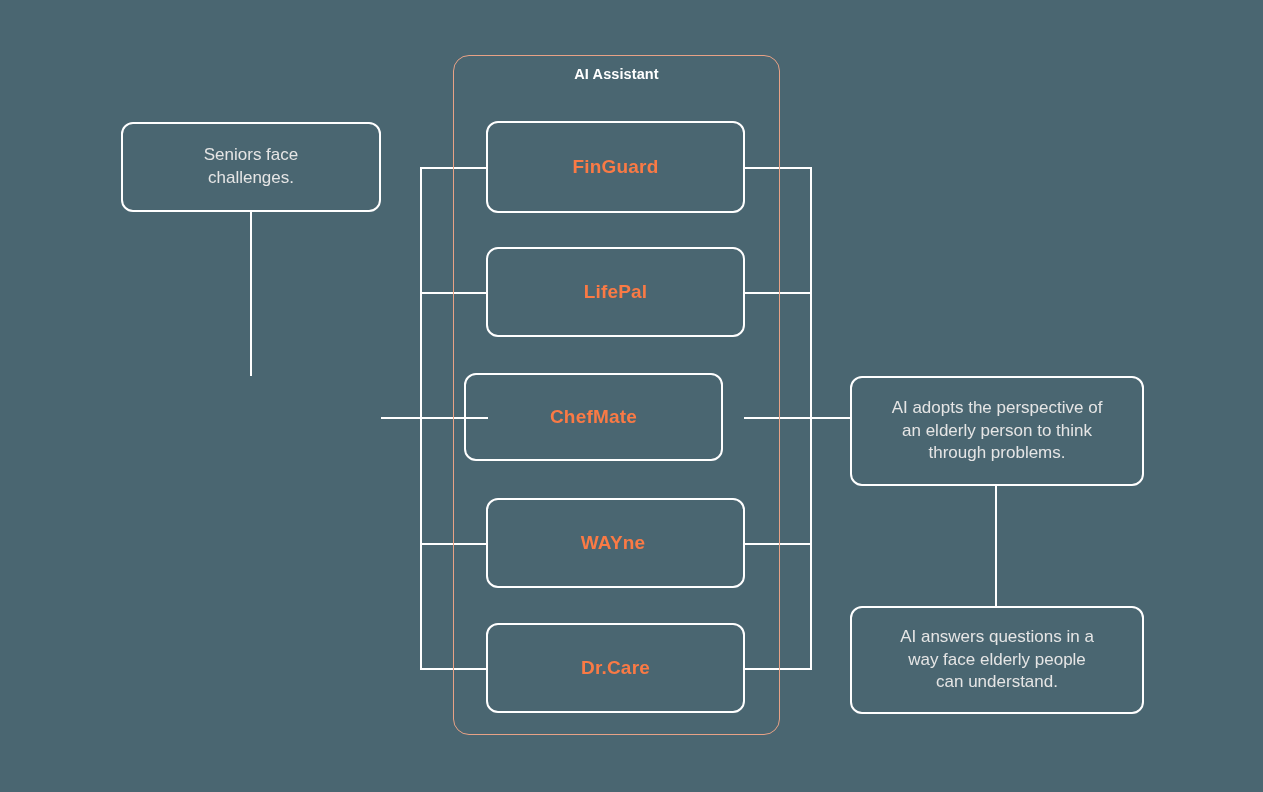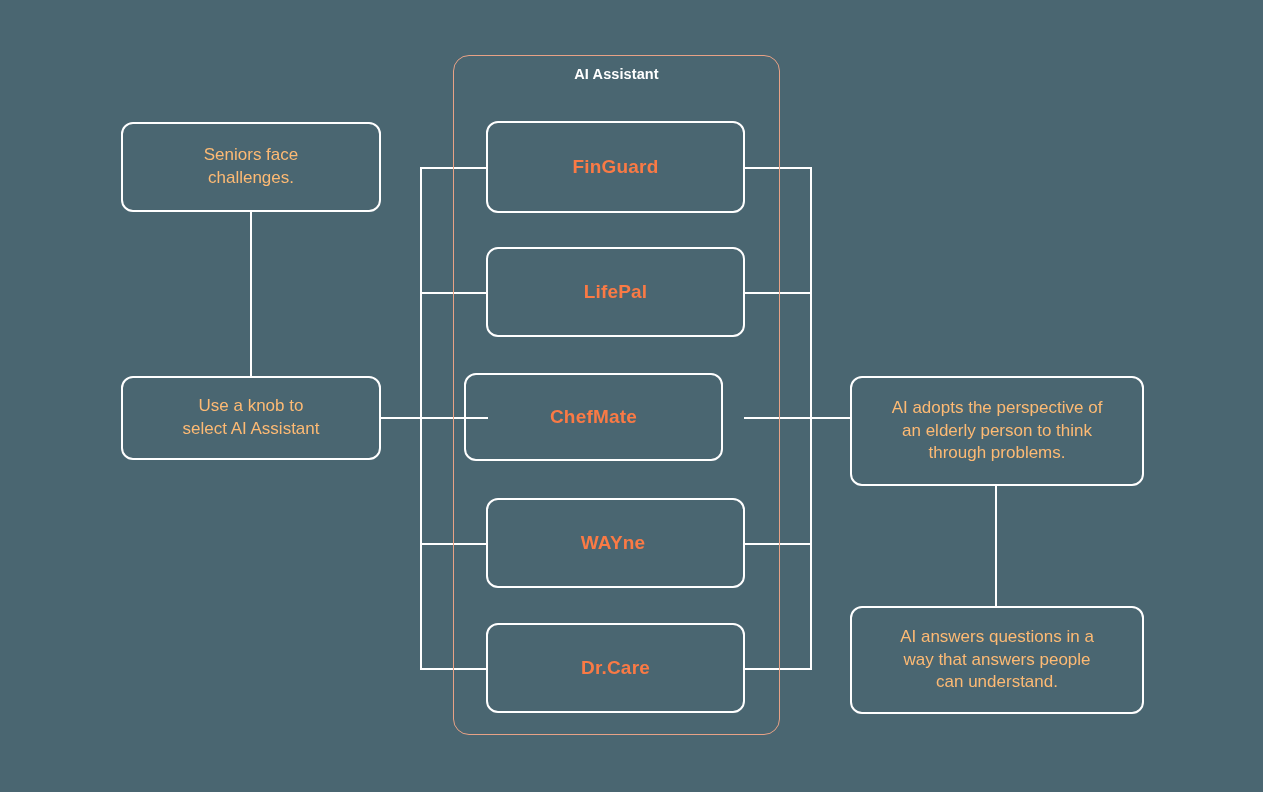--- a/index.html
+++ b/index.html
@@ -50,21 +50,21 @@
     border: 2px solid #ffffff;
     border-radius: 12px;
     background: transparent;
     display: flex;
     align-items: center;
     justify-content: center;
     text-align: center;
     padding: 6px 12px;
   }
   .node .node-text {
-    color: #fdba74;
+    color: #e5e5e5;
     font-size: 17px;
     line-height: 1.35;
     white-space: pre-line;
   }
   .node.app .node-text {
     color: #fa7a45;
     font-size: 19px;
     font-weight: bold;
     letter-spacing: 0.2px;
   }
@@ -99,24 +99,20 @@
   <div class="wire v" style="left:995px; top:485px; height:123px;"></div>
 
   <div class="group-box" style="left:453px; top:55px; width:327px; height:680px;"></div>
   <div class="group-label" style="left:453px; top:66px; width:327px;">AI Assistant</div>
 
   <div class="node" style="left:121px; top:122px; width:260px; height:90px;">
     <span class="node-text">Seniors face
 challenges.</span>
   </div>
 
-  <div class="node" style="left:121px; top:376px; width:260px; height:84px;">
-    <span class="node-text">Use a knob to
-select AI Assistant</span>
-  </div>
 
   <div class="node app" style="left:486px; top:121px; width:259px; height:92px;">
     <span class="node-text">FinGuard</span>
   </div>
 
   <div class="node app" style="left:486px; top:247px; width:259px; height:90px;">
     <span class="node-text">LifePal</span>
   </div>
 
   <div class="node app" style="left:464px; top:373px; width:259px; height:88px;">
@@ -132,17 +128,17 @@
   </div>
 
   <div class="node" style="left:850px; top:376px; width:294px; height:110px;">
     <span class="node-text">AI adopts the perspective of
 an elderly person to think
 through problems.</span>
   </div>
 
   <div class="node" style="left:850px; top:606px; width:294px; height:108px;">
     <span class="node-text">AI answers questions in a
-way that answers people
+way face elderly people
 can understand.</span>
   </div>
 
 </div>
 
 </body></html>

